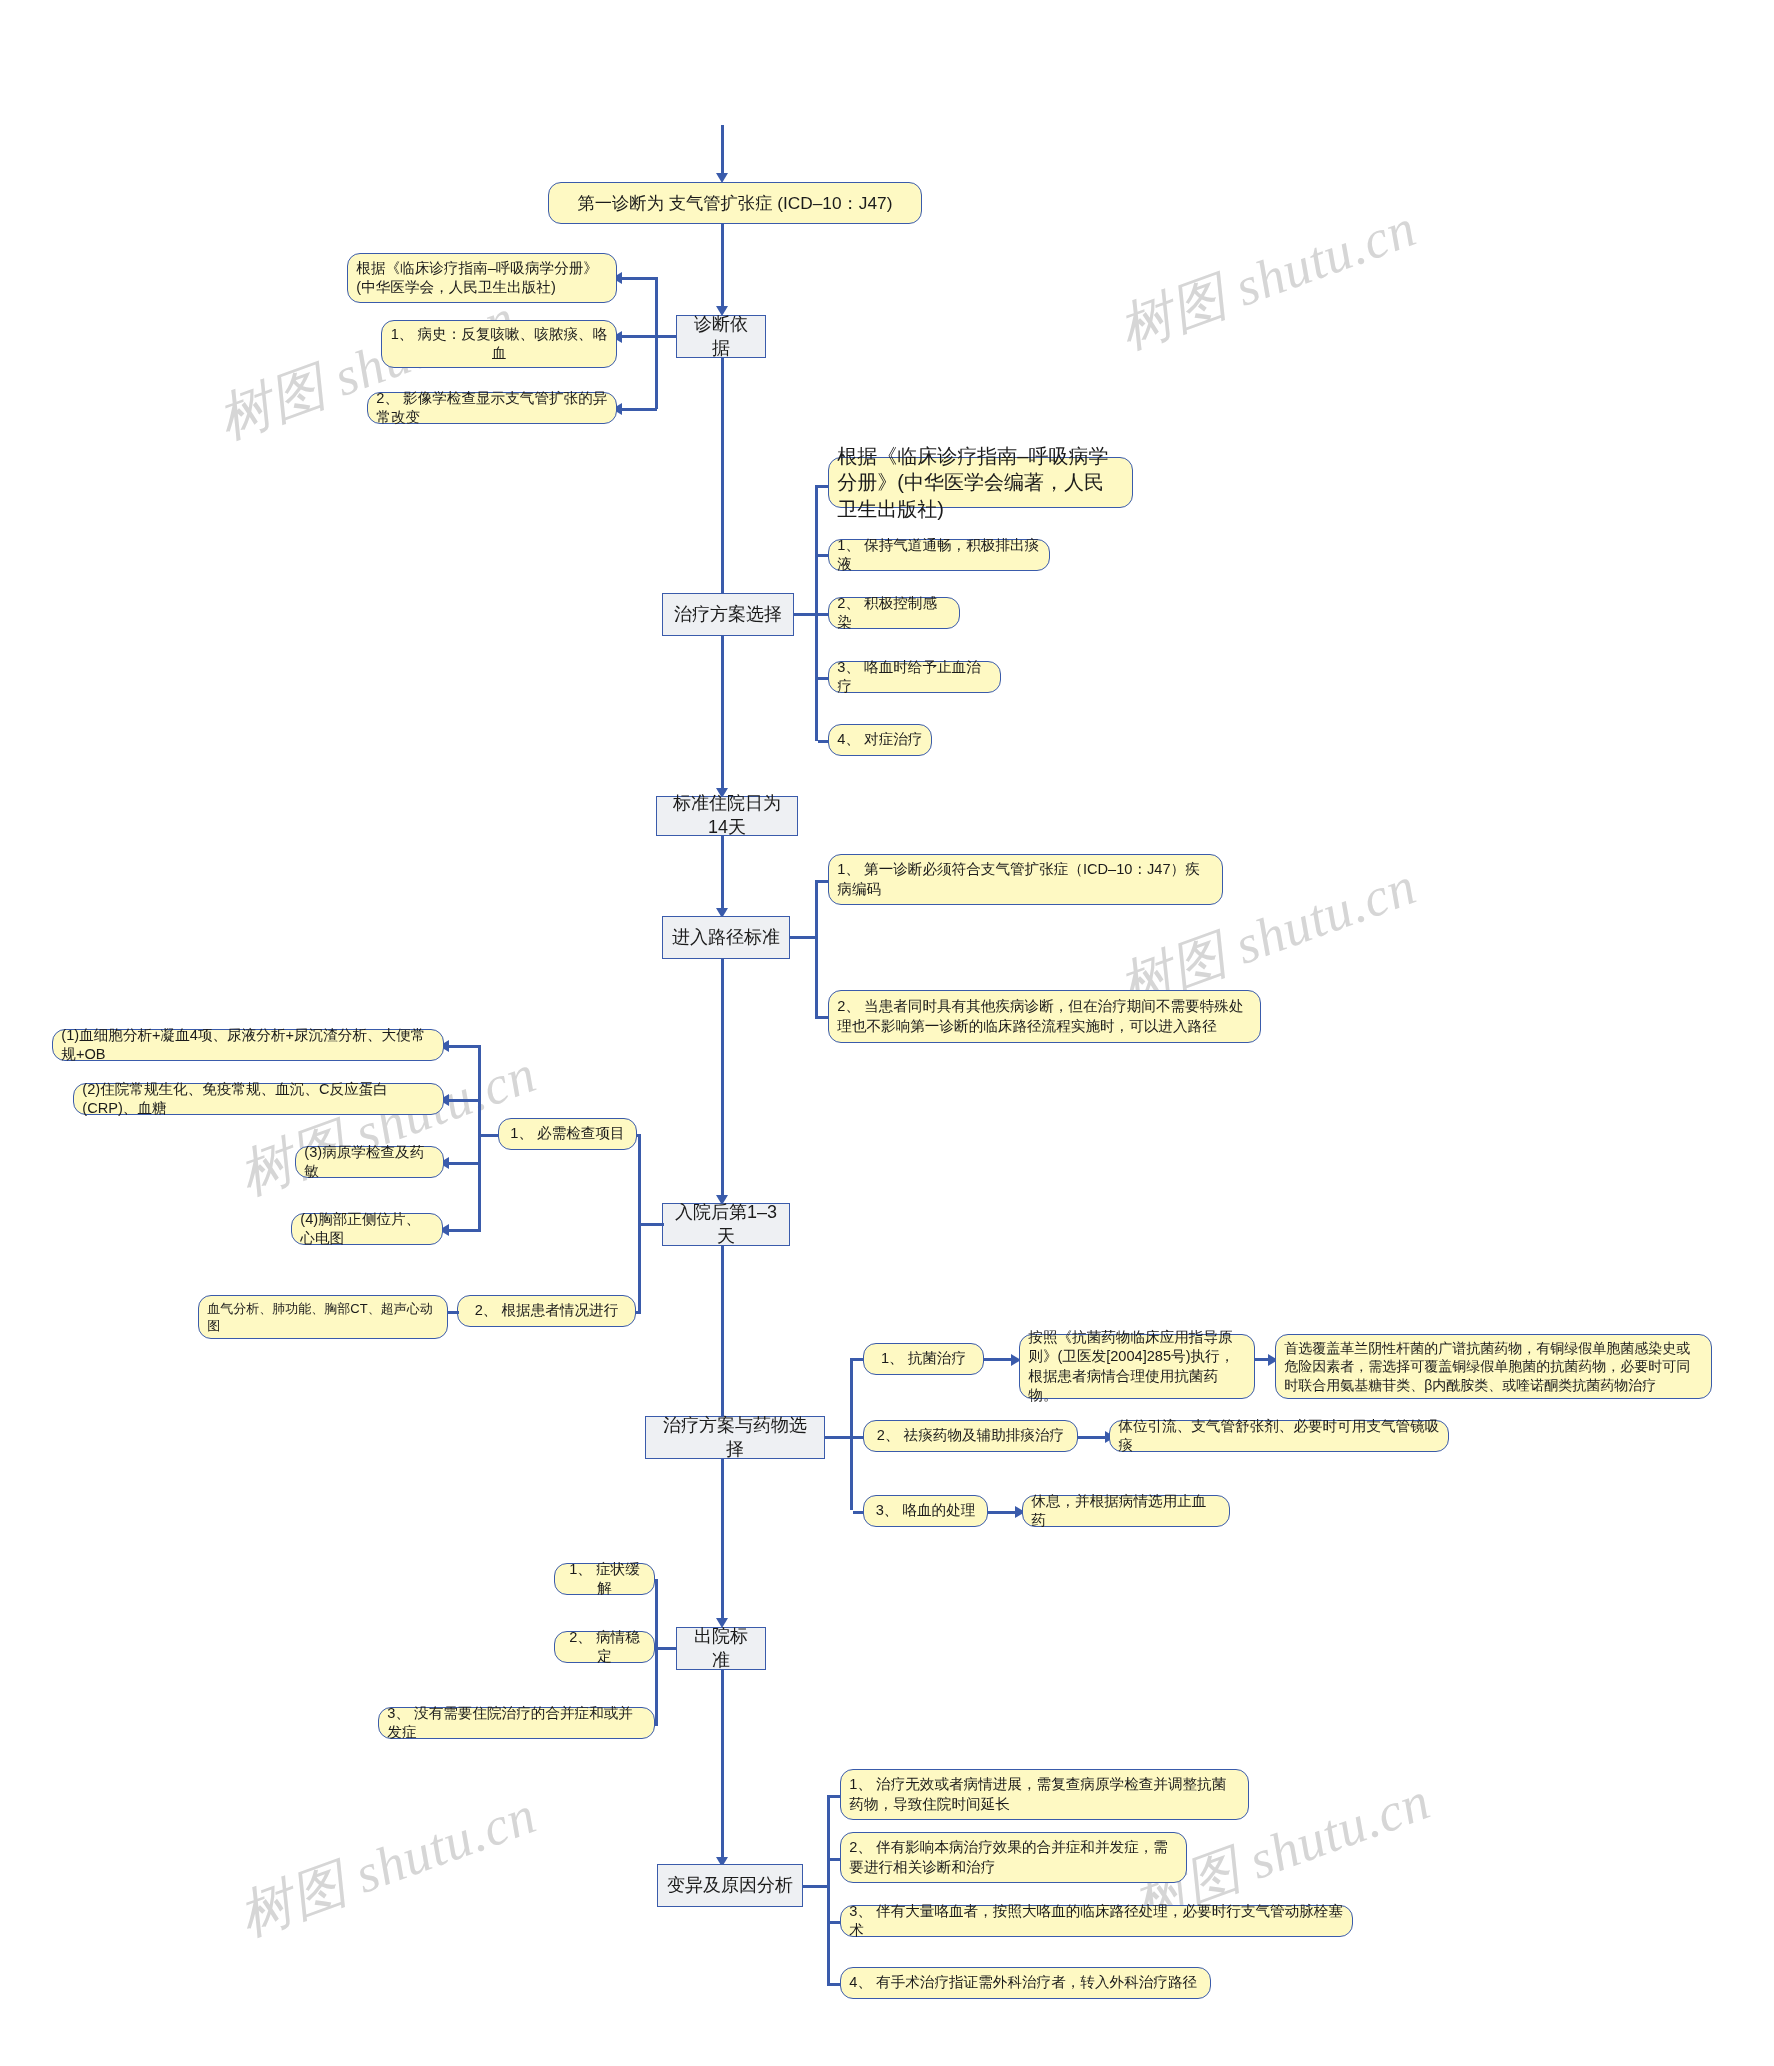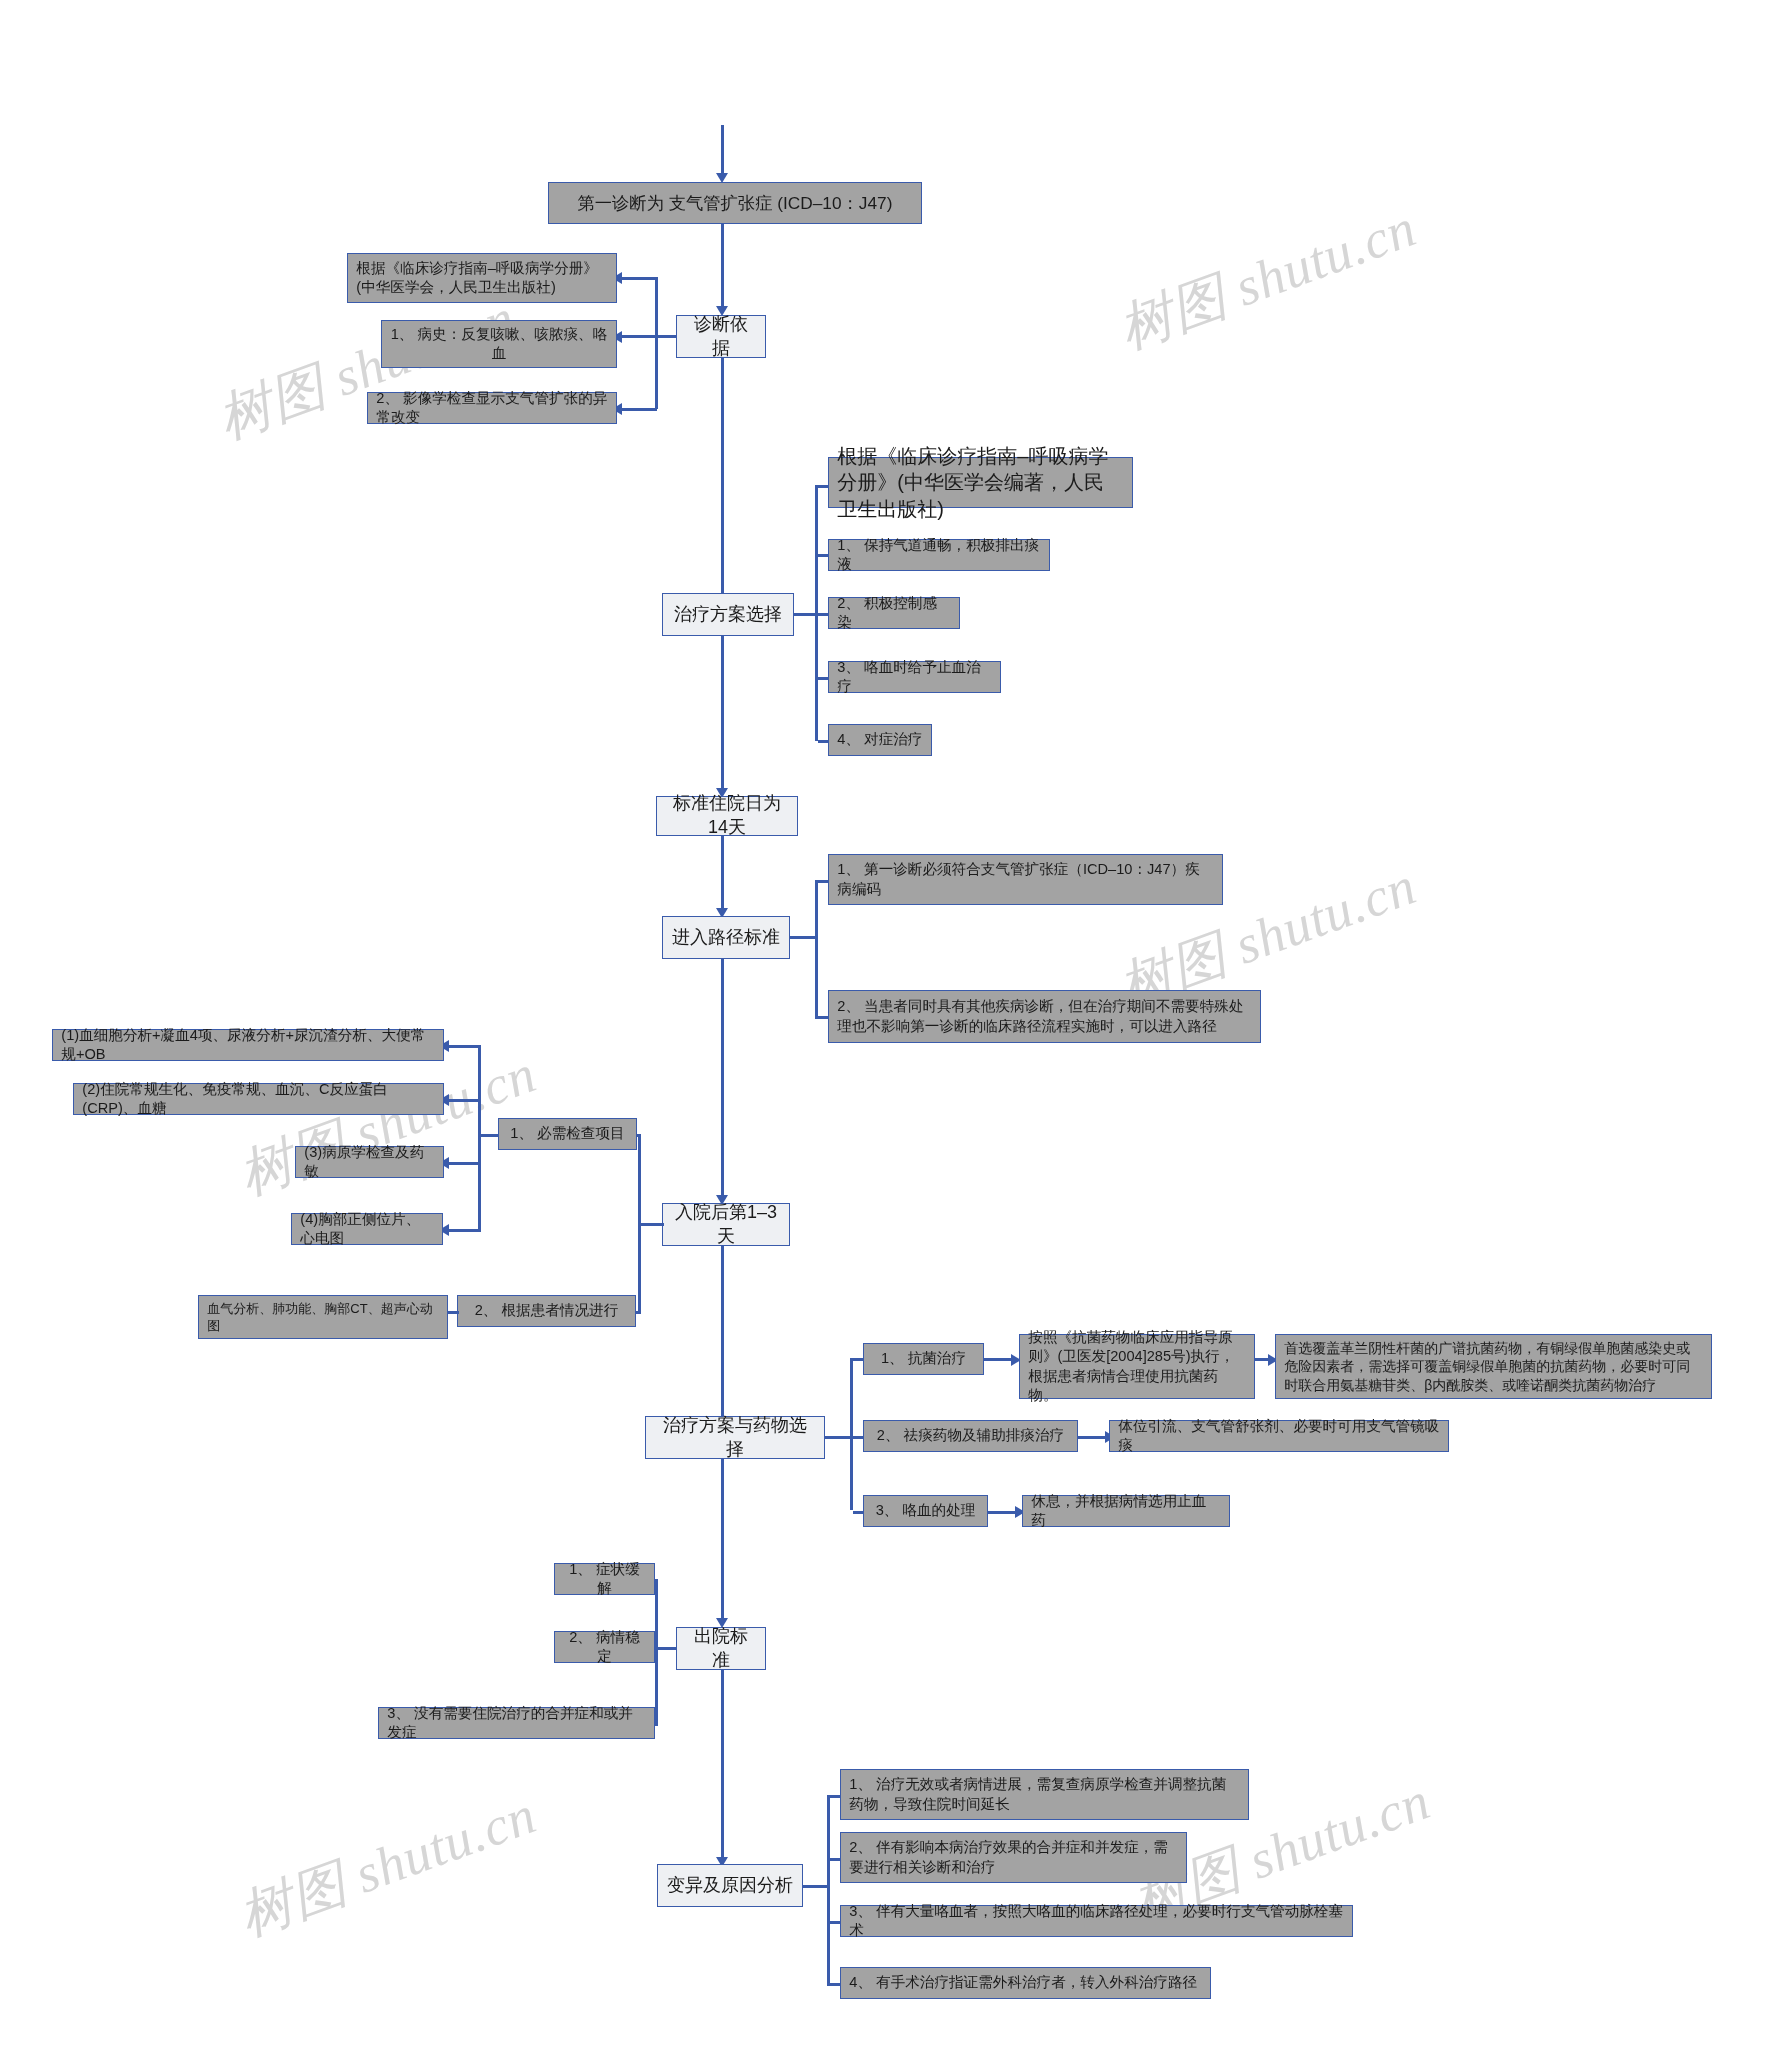--- a/index.html
+++ b/index.html
@@ -26,22 +26,22 @@
     user-select:none;
     pointer-events:none;
     font-style:italic;
     letter-spacing:0.7px;
   }
   
   .node{
     position:absolute;
     box-sizing:border-box;
     border:1.4px solid #3a5bab;
-    border-radius:0;
-    background:#a3a3a3;
+    border-radius:13px;
+    background:#fef9c3;
     color:#1b1b1b;
     display:flex;
     align-items:center;
     line-height:1.32;
     padding:4.2px 8.3px;
     font-size:15.2px;
     white-space:pre-wrap;
   }
   .node.spine{
     background:#eef0f3;

